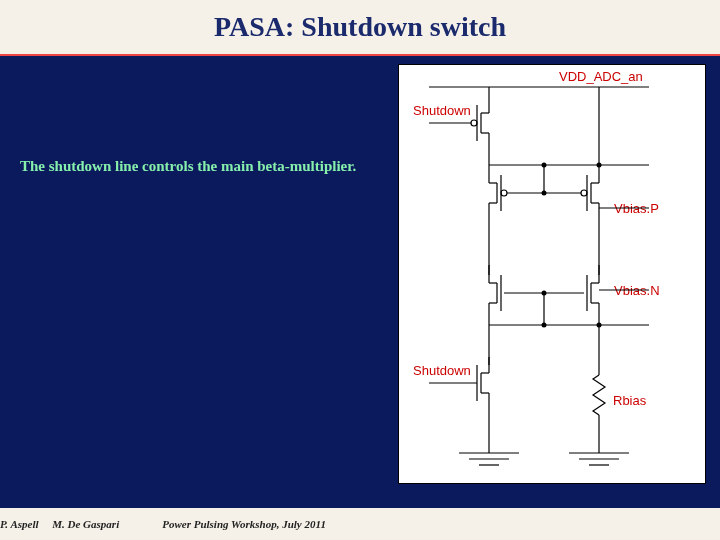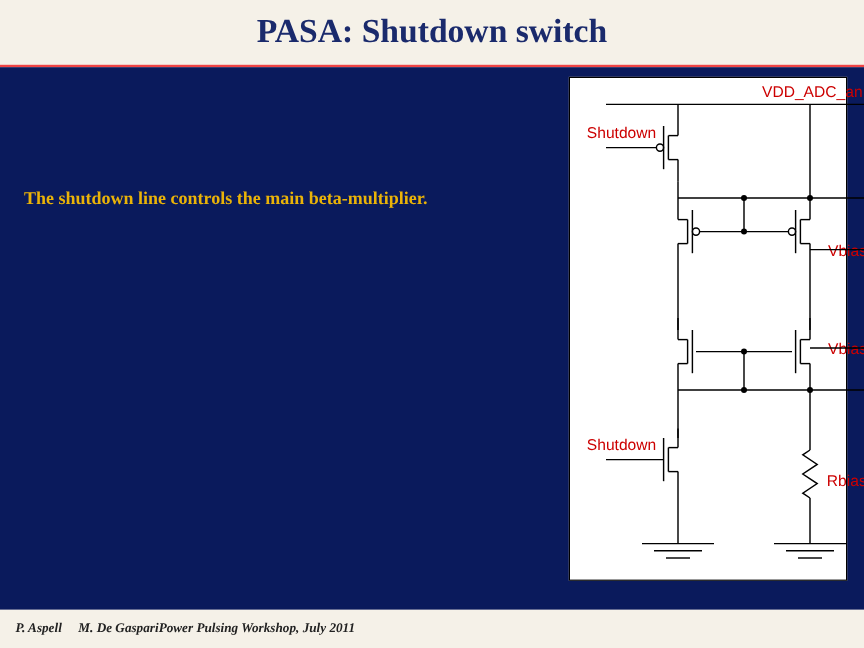--- a/index.html
+++ b/index.html
@@ -1,24 +1,24 @@
 <!DOCTYPE html>
 <html><head>
 <meta charset="utf-8">
 <style>
   * { box-sizing: border-box; margin: 0; padding: 0; }
   body { width: 720px; height: 540px; font-family: Georgia, 'Times New Roman', serif; background: #f5f1e8; overflow: hidden; }
   .slide { width: 720px; height: 540px; position: relative; }
   .title-bar { height: 56px; background: #f5f1e8; display: flex; align-items: center; justify-content: center; border-bottom: 2px solid #ef4444; }
   .title { font-size: 28px; font-weight: bold; color: #1a2a6c; }
   .content { background: #0a1a5c; height: 452px; position: relative; color: #fff; }
-  .text-col { position: absolute; left: 20px; top: 100px; width: 380px; font-size: 15px; line-height: 1.35; font-weight: bold; color: #eab308; }
+  .text-col { position: absolute; left: 20px; top: 100px; width: 380px; font-size: 15px; line-height: 1.35; font-weight: bold; color: #86efac; }
   .text-col p { margin-bottom: 6px; text-indent: -16px; padding-left: 16px; }
-  .schematic { position: absolute; right: 14px; top: 8px; width: 232px; height: 420px; background: #fff; border: 1px solid #000; }
-  .footer { height: 32px; background: #f5f1e8; display: flex; align-items: center; font-size: 11px; font-style: italic; font-weight: bold; color: #222; padding: 0 13px; }
+  .schematic { position: absolute; right: 14px; top: 8px; width: 308px; height: 420px; background: #fff; border: 1px solid #000; }
+  .footer { height: 32px; background: #f5f1e8; display: flex; align-items: center; font-size: 11px; font-style: italic; font-weight: bold; color: #222; padding: 0 0; gap: 43px; }
   .footer .left { flex: 0 0 auto; }
   .footer .mid { flex: 1; text-align: center; margin-left: -60px; }
   .footer .right { flex: 0 0 auto; }
   svg text.red { fill: #cc0000; font-family: Arial, sans-serif; font-size: 13px; }
   svg .wire { stroke: #000; stroke-width: 1.2; fill: none; }
   svg .dot { fill: #000; }
   svg .trans { stroke: #000; stroke-width: 1.2; fill: none; }
 </style>
 </head>
 <body>

